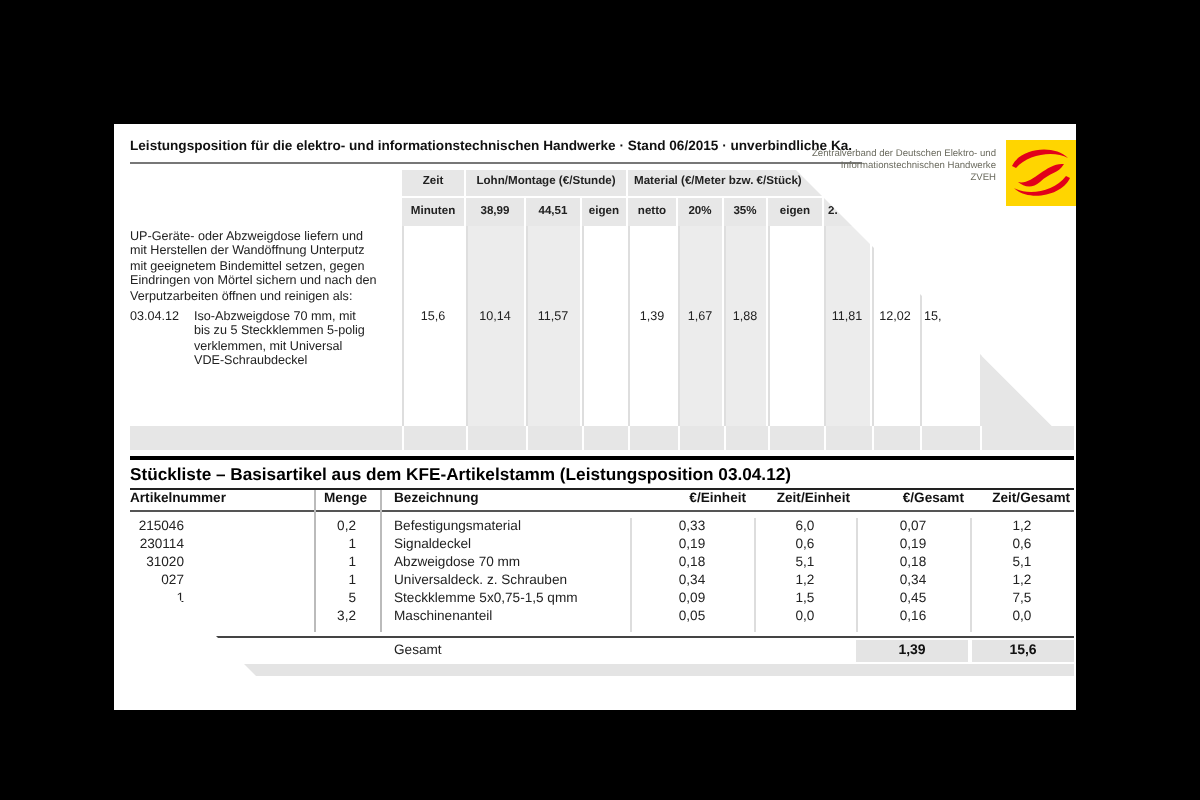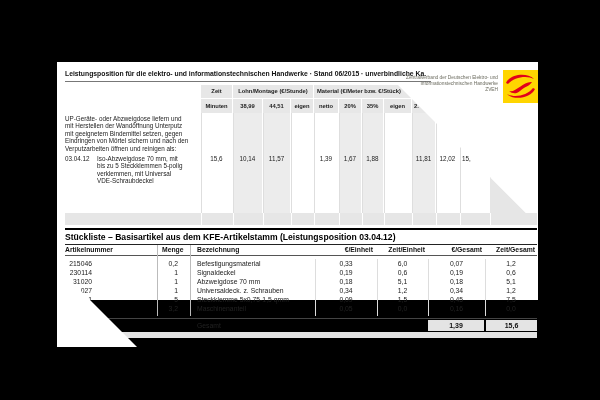--- a/index.html
+++ b/index.html
@@ -1,18 +1,18 @@
 <!DOCTYPE html>
 <html><head>
 <meta charset="utf-8">
 <style>
   html,body{margin:0;padding:0;}
   body{width:600px;height:400px;background:#000;position:relative;overflow:hidden;
        font-family:"Liberation Sans",sans-serif;color:#1d1d1d;}
-  #doc{position:absolute;left:57px;top:62px;width:481px;height:238px;background:#fff;}
+  #doc{position:absolute;left:57px;top:62px;width:481px;height:293px;background:#fff;}
   .abs{position:absolute;}
   
   .doc-title{left:8px;top:7px;width:420px;font:bold 6.8px/9px "Liberation Sans",sans-serif;color:#111;white-space:nowrap;}
   .title-rule{left:8px;top:19px;width:366px;height:1px;background:#777;}
   .publisher{left:280px;top:13px;width:161px;text-align:right;z-index:30;color:#6b6b5f;}
   .publisher div{font:4.8px/6px "Liberation Sans",sans-serif;}
   .logo{left:446px;top:8px;width:35px;height:33px;background:#ffd500;z-index:30;}
   
   .hcell{background:#e7e7e7;}
   .h1t{font:bold 5.8px/13px "Liberation Sans",sans-serif;text-align:center;color:#222;white-space:nowrap;}

